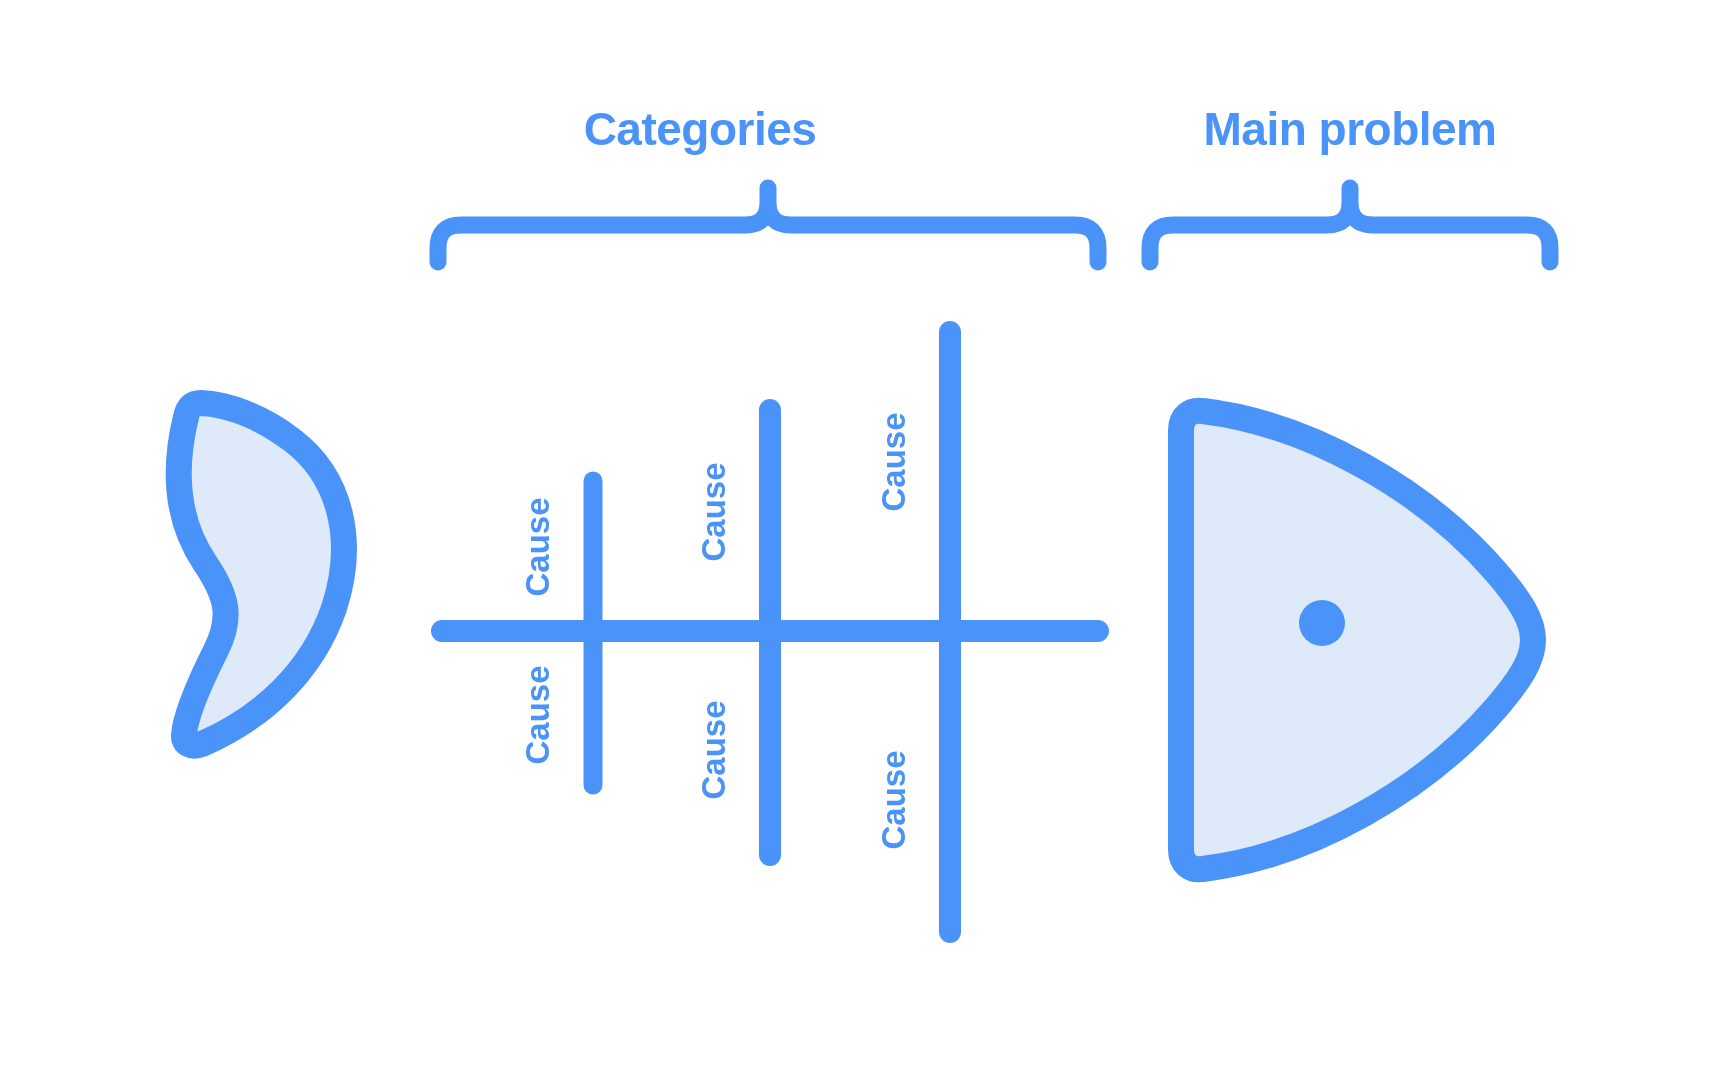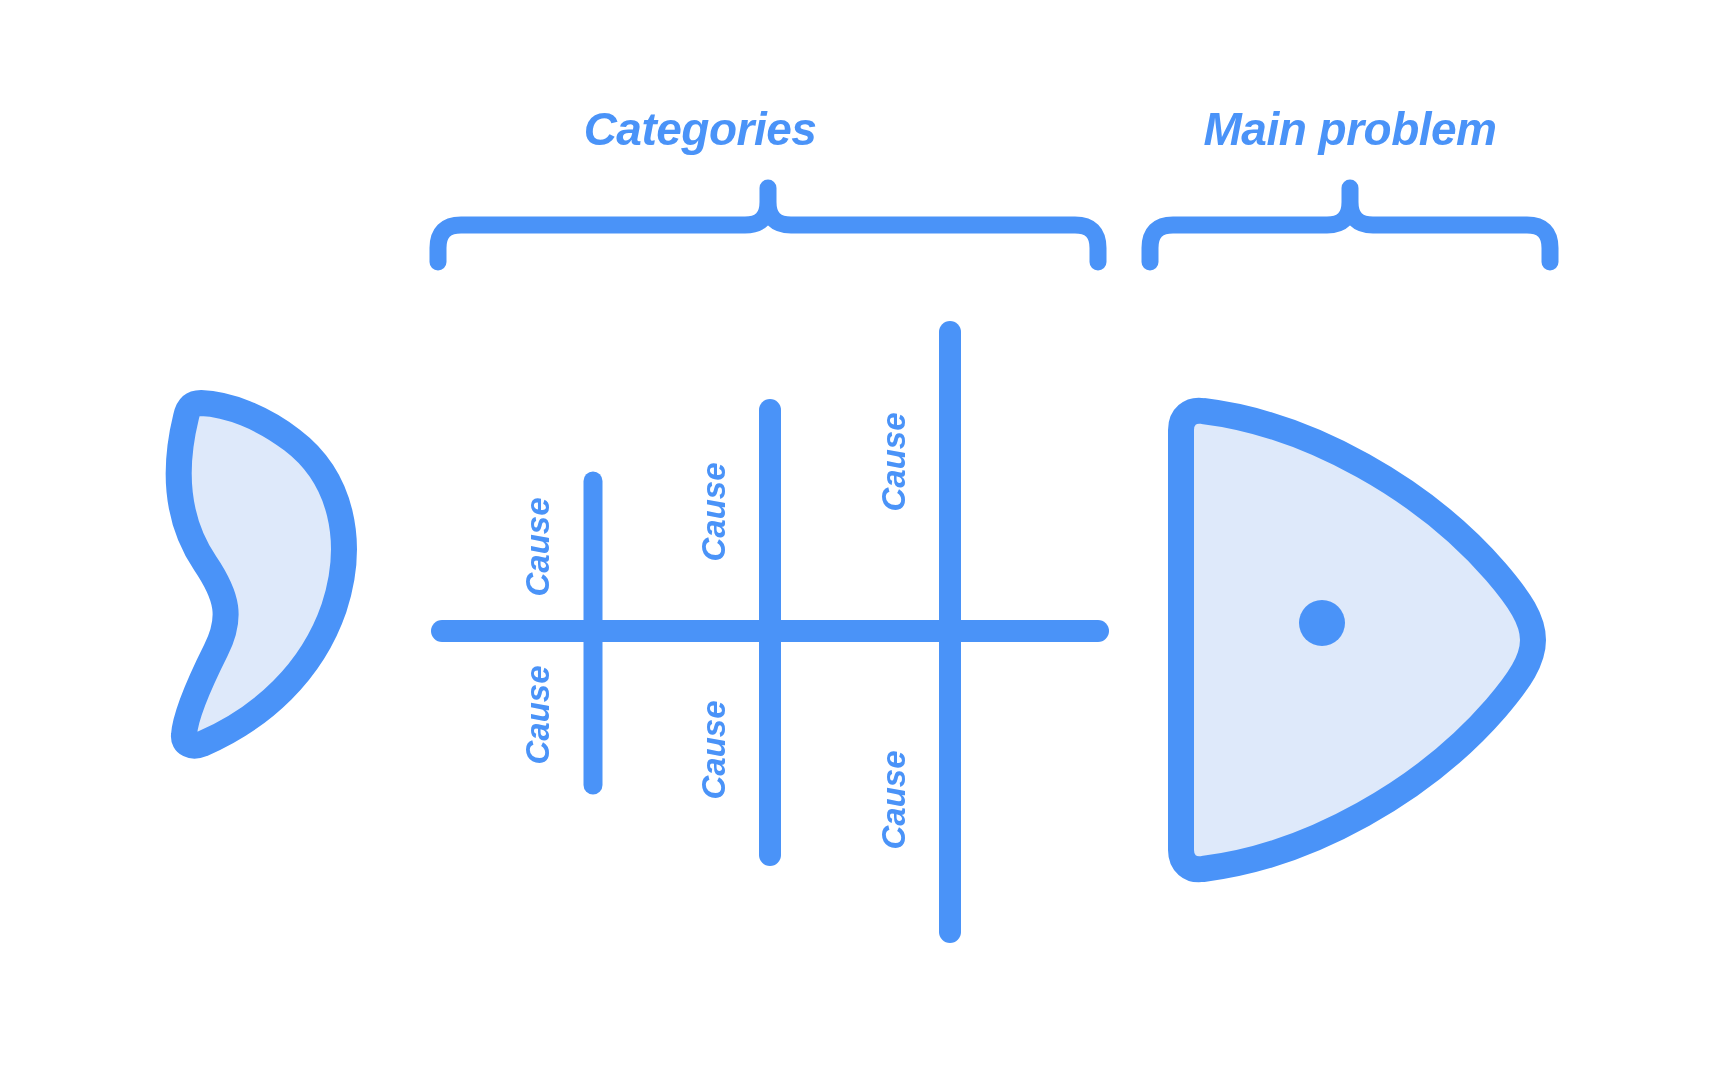--- a/index.html
+++ b/index.html
@@ -9,21 +9,20 @@
   }
   body {
     font-family: "Liberation Sans", sans-serif;
   }
   #stage {
     position: relative;
     width: 1728px;
     height: 1080px;
     background: #ffffff;
     overflow: hidden;
-    font-style: italic;
   }
   #diagram {
     position: absolute;
     left: 0;
     top: 0;
     width: 1728px;
     height: 1080px;
     display: block;
   }
   .brace-label {

